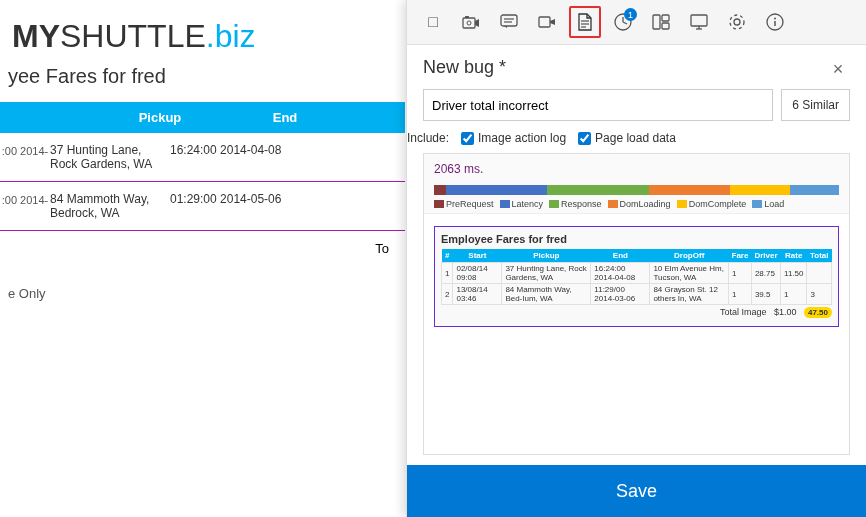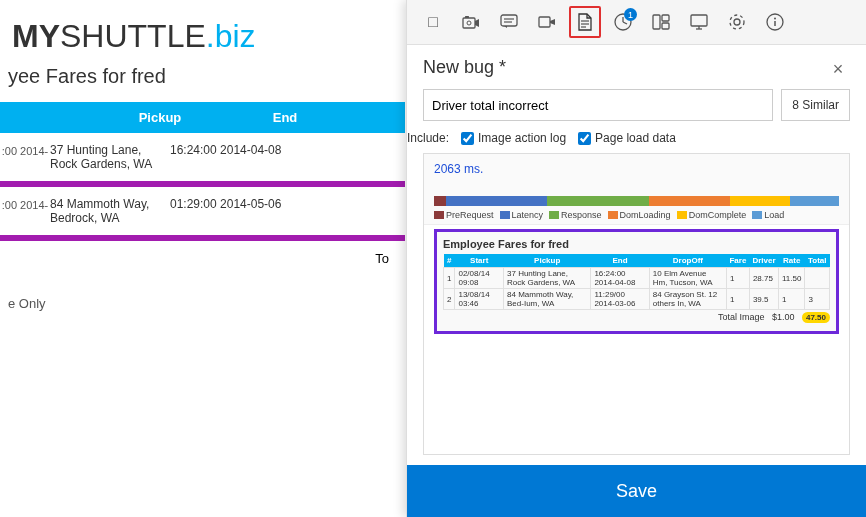--- a/index.html
+++ b/index.html
@@ -55,21 +55,21 @@
       font-size: 13px;
       font-weight: 600;
       padding: 8px 0;
     }
     .col-pickup { width: 170px; text-align: center; padding-left: 50px; }
     .col-end { width: 130px; text-align: center; }
     .col-extra { flex: 1; }
 
     .table-row {
       display: flex;
-      border-bottom: 6px solid #a21caf;
+      border-bottom: 1px solid #a21caf;
       padding: 10px 0;
       font-size: 12px;
       color: #333;
       align-items: flex-start;
     }
     .col-num { width: 50px; text-align: center; color: #555; font-size: 11px; padding-top: 2px; }
     .col-pickup-data { width: 120px; }
     .col-end-data { width: 130px; }
     .col-fare-data { flex: 1; }
 
@@ -216,22 +216,22 @@
     }
 
     
     .perf-bar-container {
       padding: 8px 10px 4px 10px;
       background: #fafafa;
       border-bottom: 1px solid #eee;
     }
     .perf-time {
       font-size: 12px;
-      color: #1d4ed8;
-      margin-bottom: 20px;
+      color: #701a75;
+      margin-bottom: 9px;
     }
     .perf-bar {
       height: 10px;
       display: flex;
       width: 100%;
       margin-bottom: 4px;
     }
     .perf-segment {
       height: 100%;
     }
@@ -249,22 +249,22 @@
       justify-content: center;
     }
     .legend-color {
       width: 10px;
       height: 8px;
       display: inline-block;
     }
 
     
     .mini-screenshot {
-      margin: 4px 10px;
-      border: 3px solid #6d28d9;
+      margin: 12px 10px;
+      border: 1px solid #6d28d9;
       background: #f9f9f9;
       padding: 6px;
     }
     .mini-title {
       font-size: 11px;
       font-weight: 600;
       color: #333;
       margin-bottom: 4px;
     }
     .mini-table {
@@ -444,21 +444,21 @@
     </div>
   </div>
 
   <div class="panel-header">
     <div class="panel-title">New bug *</div>
     <div class="close-btn">×</div>
   </div>
 
   <div class="input-row">
     <input type="text" class="bug-input" value="Driver total incorrect" style="">
-    <button class="similar-btn">8 Similar</button>
+    <button class="similar-btn">6 Similar</button>
   </div>
 
   <div class="include-row">
     <span class="include-label">Include:</span>
     <label class="checkbox-item">
       <input type="checkbox" checked="" style="">
       <span>Image action log</span>
     </label>
     <label class="checkbox-item">
       <input type="checkbox" checked="" style="">

